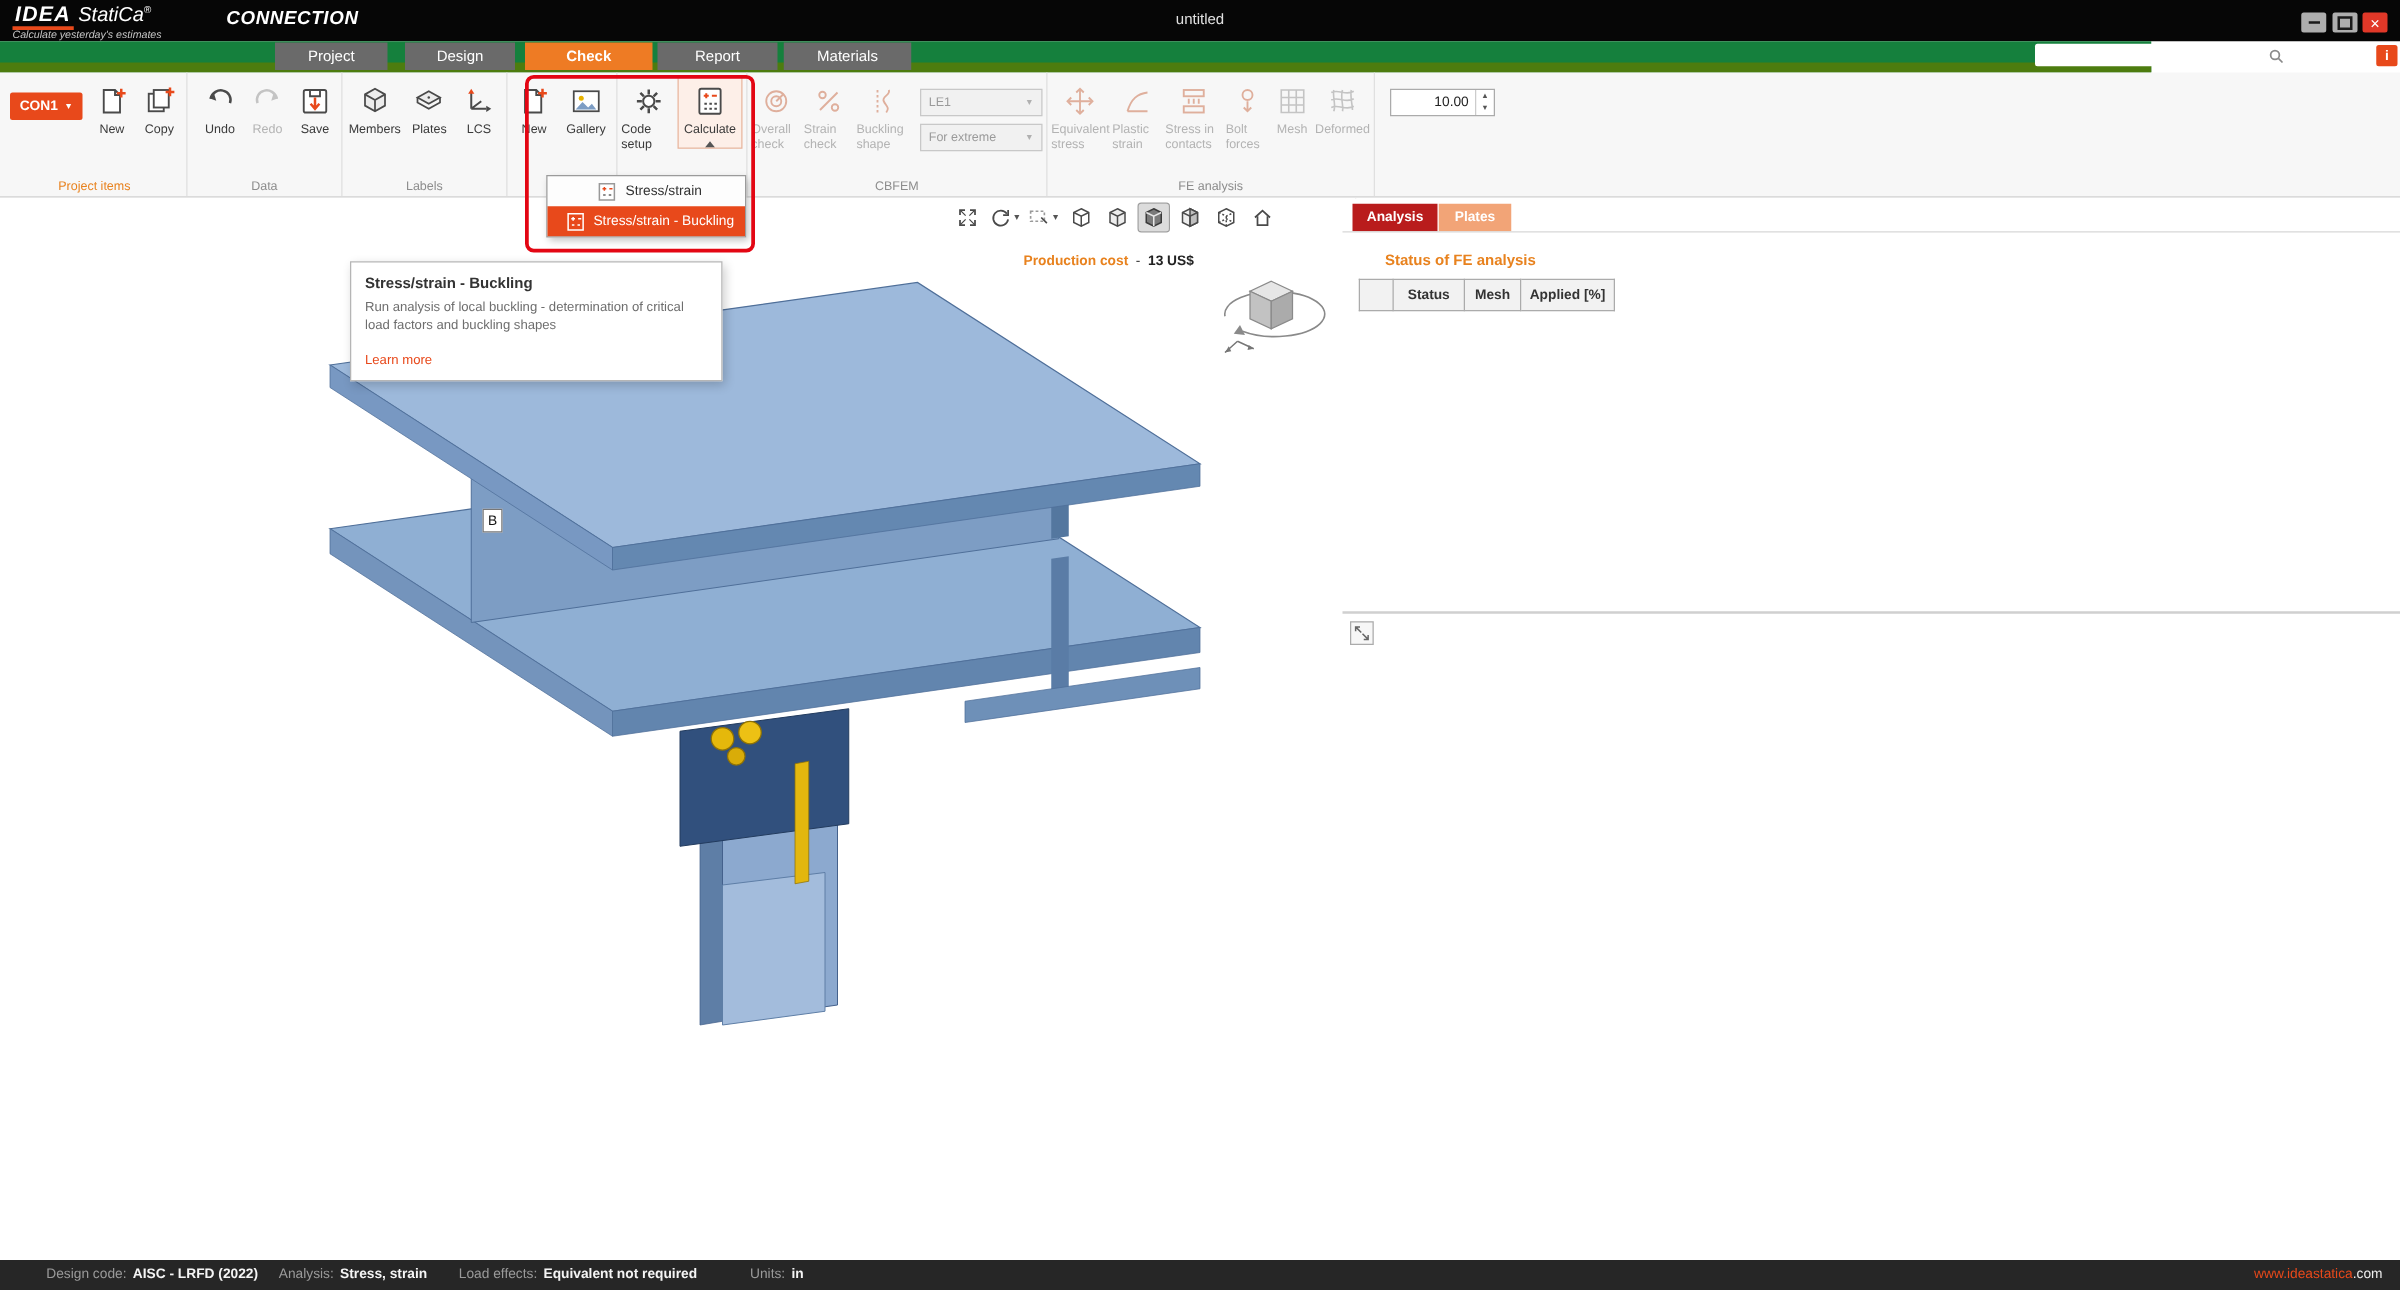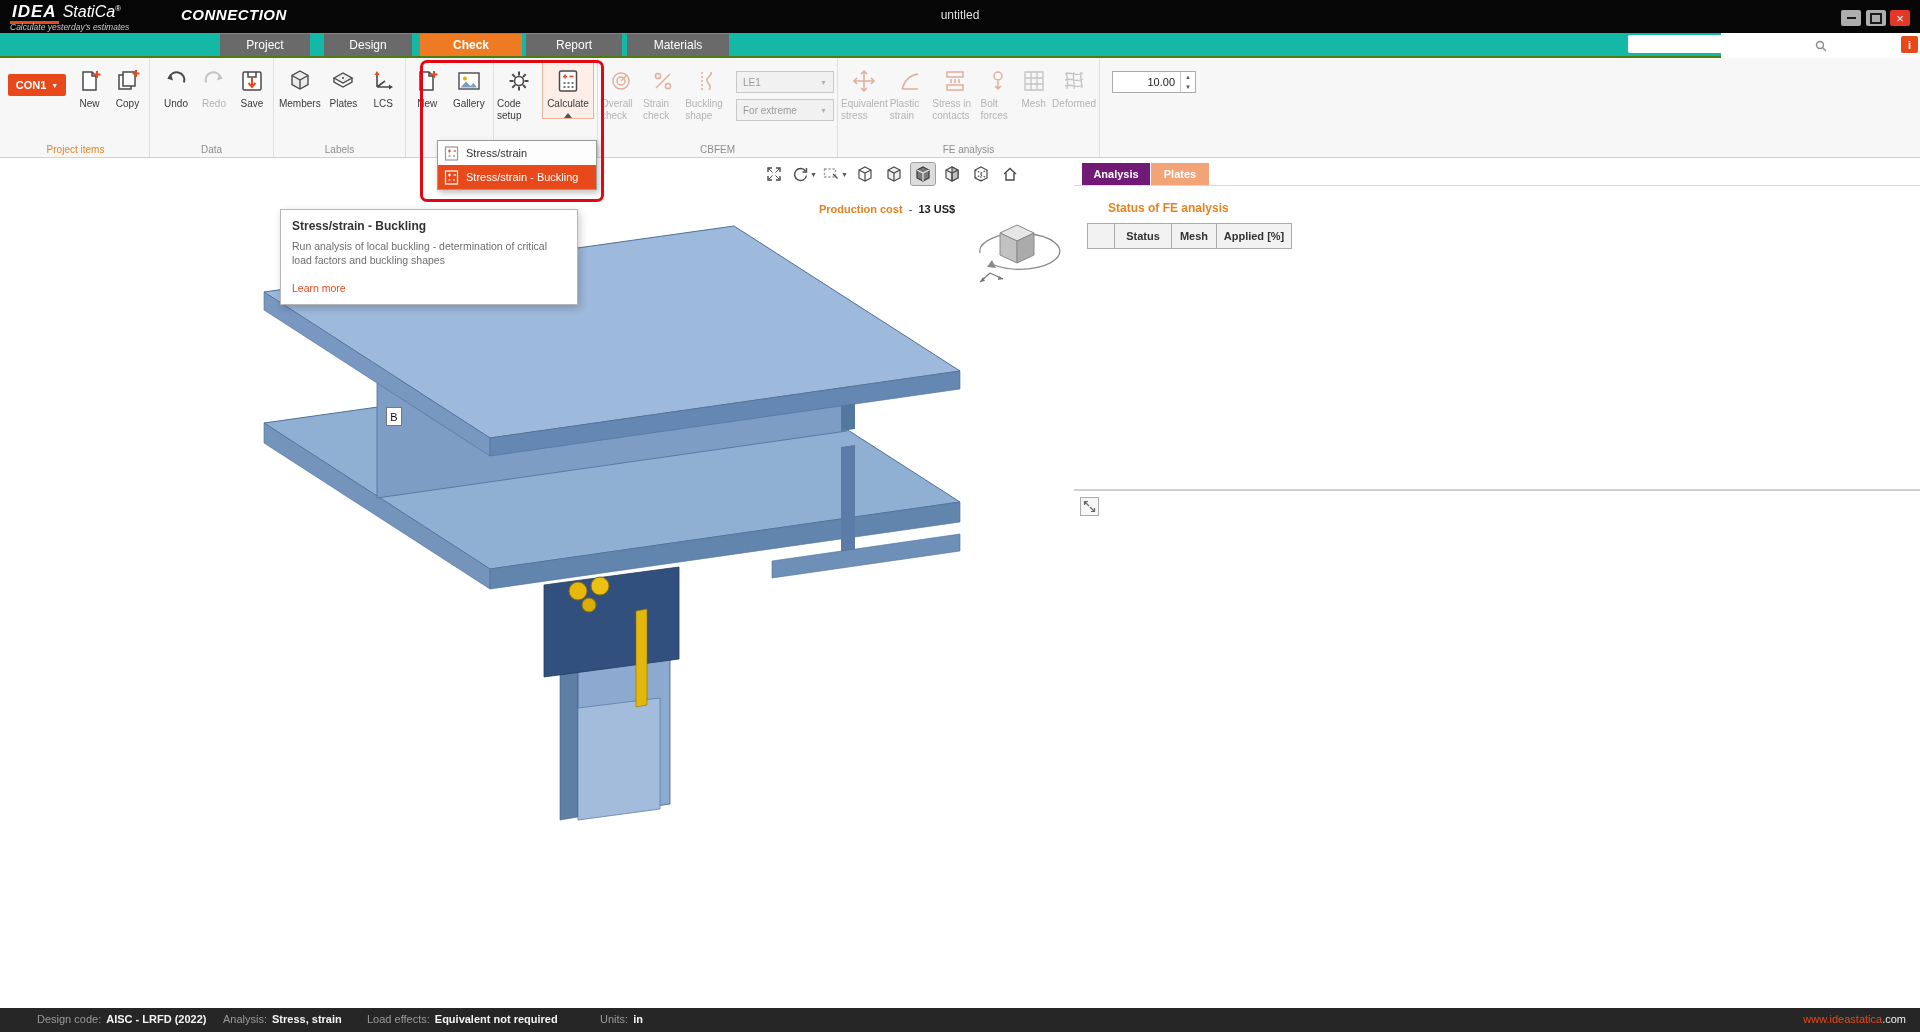--- a/index.html
+++ b/index.html
@@ -16,21 +16,21 @@
   .appname{position:absolute;left:181px;top:6px;font-size:15px;font-weight:bold;font-style:italic;letter-spacing:.5px;}
   .doctitle{position:absolute;left:0;right:0;top:8px;text-align:center;font-size:12px;color:#E0E0E0;}
   .winbtn{position:absolute;top:10px;width:20px;height:16px;border-radius:2px;display:flex;align-items:center;justify-content:center;cursor:default;}
   .winbtn.min{left:1841px;background:#ADADAD;}
   .winbtn.max{left:1866px;background:#ADADAD;}
   .winbtn.close{left:1890px;background:#E13828;color:#fff;font-size:13px;line-height:1;}
   .glyph-min{width:9px;height:2px;background:#1a1a1a;}
   .glyph-max{width:8px;height:7px;border:2px solid #1a1a1a;}
 
   
-  #tabbar{position:absolute;left:0;top:33px;width:1721px;height:25px;background:#14b8a6;border-bottom:2px solid #4d7c0f;box-sizing:border-box;}
+  #tabbar{position:absolute;left:0;top:33px;width:1721px;height:25px;background:#15803d;border-bottom:8px solid #4d7c0f;box-sizing:border-box;}
   .rtab{position:absolute;top:1px;height:22px;line-height:22px;text-align:center;color:#fff;font-size:12px;background:#6A6A6A;cursor:default;}
   .rtab.active{background:#EE7B24;font-weight:bold;}
   .searchbox{position:absolute;left:1628px;top:2px;width:202px;height:18px;background:#fff;border-radius:2px;}
   .searchbox input{border:none;outline:none;width:180px;height:16px;font-size:11px;padding-left:5px;background:transparent;font-family:"Liberation Sans",sans-serif;}
   .search-ic{position:absolute;right:3px;top:3px;}
   .infobtn{position:absolute;left:1901px;top:3px;width:17px;height:17px;background:#E8491B;color:#fff;font-weight:bold;font-size:11px;display:flex;align-items:center;justify-content:center;border-radius:2px;}
 
   
   #ribbon{position:absolute;left:0;top:58px;width:1920px;height:100px;background:#F7F7F7;border-bottom:1px solid #D2D2D2;box-sizing:border-box;}
   .rgroup{position:absolute;top:0;height:99px;border-right:1px solid #E0E0E0;box-sizing:border-box;}
@@ -46,21 +46,21 @@
   .selcol{display:flex;flex-direction:column;gap:6px;margin-left:5px;padding-top:9px;}
   .rsel{width:98px;height:22px;background:#F1F1F1;border:1px solid #C8C8C8;color:#9A9A9A;font-size:10px;display:flex;align-items:center;justify-content:space-between;padding:0 6px;box-sizing:border-box;}
   .spinner{margin:13px 0 0 12px;width:84px;height:22px;background:#fff;border:1px solid #ABABAB;display:flex;box-sizing:border-box;}
   .spin-val{flex:1;font-size:11px;color:#222;display:flex;align-items:center;justify-content:flex-end;padding-right:5px;}
   .spin-btns{width:14px;border-left:1px solid #CCC;display:flex;flex-direction:column;}
   .spin-btns div{flex:1;font-size:6px;color:#555;display:flex;align-items:center;justify-content:center;}
   .chev-up{width:0;height:0;border-left:4px solid transparent;border-right:4px solid transparent;border-bottom:5px solid #555;margin-top:3px;}
 
   
   #calc-menu{position:absolute;left:437px;top:140px;width:158px;background:#FDFDFD;border:1px solid #9B9B9B;box-shadow:2px 3px 6px rgba(0,0,0,.25);z-index:50;}
-  .menu-item{height:24px;display:flex;align-items:center;gap:7px;padding-left:6px;font-size:11px;color:#333;cursor:default;}
+  .menu-item{height:24px;display:flex;align-items:center;gap:7px;padding-left:6px;font-size:11px;color:#333;cursor:default;justify-content:center;}
   .menu-item.selected{background:#E8491B;color:#fff;}
   #annotation{position:absolute;left:420px;top:60px;width:178px;height:136px;border:3px solid #E30613;border-radius:7px;z-index:70;pointer-events:none;}
   #tooltip{position:absolute;left:280px;top:209px;width:298px;background:#fff;border:1px solid #B5B5B5;box-shadow:2px 3px 8px rgba(0,0,0,.2);z-index:55;padding:9px 11px 10px;box-sizing:border-box;}
   .tt-title{font-size:12px;font-weight:bold;color:#333;margin-bottom:6px;}
   .tt-body{font-size:10.5px;color:#6E6E6E;line-height:1.35;}
   .tt-link{font-size:10.5px;color:#E8491B;margin-top:15px;cursor:pointer;}
 
   
   #viewport{position:absolute;left:0;top:159px;width:1073px;height:849px;background:#fff;border-right:1px solid #C3C3C3;box-sizing:border-box;margin-left:12px;}
   .vp-toolbar{position:absolute;left:750px;top:4px;display:flex;align-items:center;gap:5px;z-index:5;}
@@ -71,21 +71,21 @@
   .pc-label{color:#E8821E;font-weight:bold;}
   .pc-sep{color:#333;margin:0 3px;}
   .pc-value{color:#222;font-weight:bold;}
   .member-label{position:absolute;left:374px;top:248px;width:14px;height:17px;background:#fff;border:1px solid #777;font-size:11px;color:#111;display:flex;align-items:center;justify-content:center;z-index:4;}
   .model{position:absolute;left:0;top:0;}
   .navcube{position:absolute;left:950px;top:44px;z-index:5;}
 
   
   #right-panel{position:absolute;left:1074px;top:159px;width:846px;height:849px;background:#fff;}
   .rp-tab{position:absolute;top:4px;height:22px;color:#fff;font-size:11px;font-weight:bold;display:flex;align-items:center;justify-content:center;cursor:default;}
-  .rp-tab.t1{left:8px;width:68px;background:#701a75;}
+  .rp-tab.t1{left:8px;width:68px;background:#b91c1c;}
   .rp-tab.t2{left:77px;width:58px;background:#F2A477;}
   .rp-tabline{position:absolute;left:0;top:26px;width:846px;height:1px;background:#D8D8D8;}
   .rp-heading{position:absolute;left:34px;top:42px;font-size:12px;font-weight:bold;color:#E8821E;}
   .rp-table{position:absolute;left:13px;top:64px;border-collapse:collapse;}
   .rp-table th{border:1px solid #ABABAB;background:#F2F2F2;font-size:11px;color:#333;height:24px;padding:0 6px;font-weight:bold;white-space:nowrap;}
   .rp-split{position:absolute;left:0;top:330px;width:846px;height:2px;background:#D0D0D0;}
   .rp-expand{position:absolute;left:6px;top:338px;width:19px;height:19px;border:1px solid #ABABAB;background:#F7F7F7;display:flex;align-items:center;justify-content:center;box-sizing:border-box;}
 
   
   #statusbar{position:absolute;left:0;top:1008px;width:1920px;height:24px;background:#262626;}

